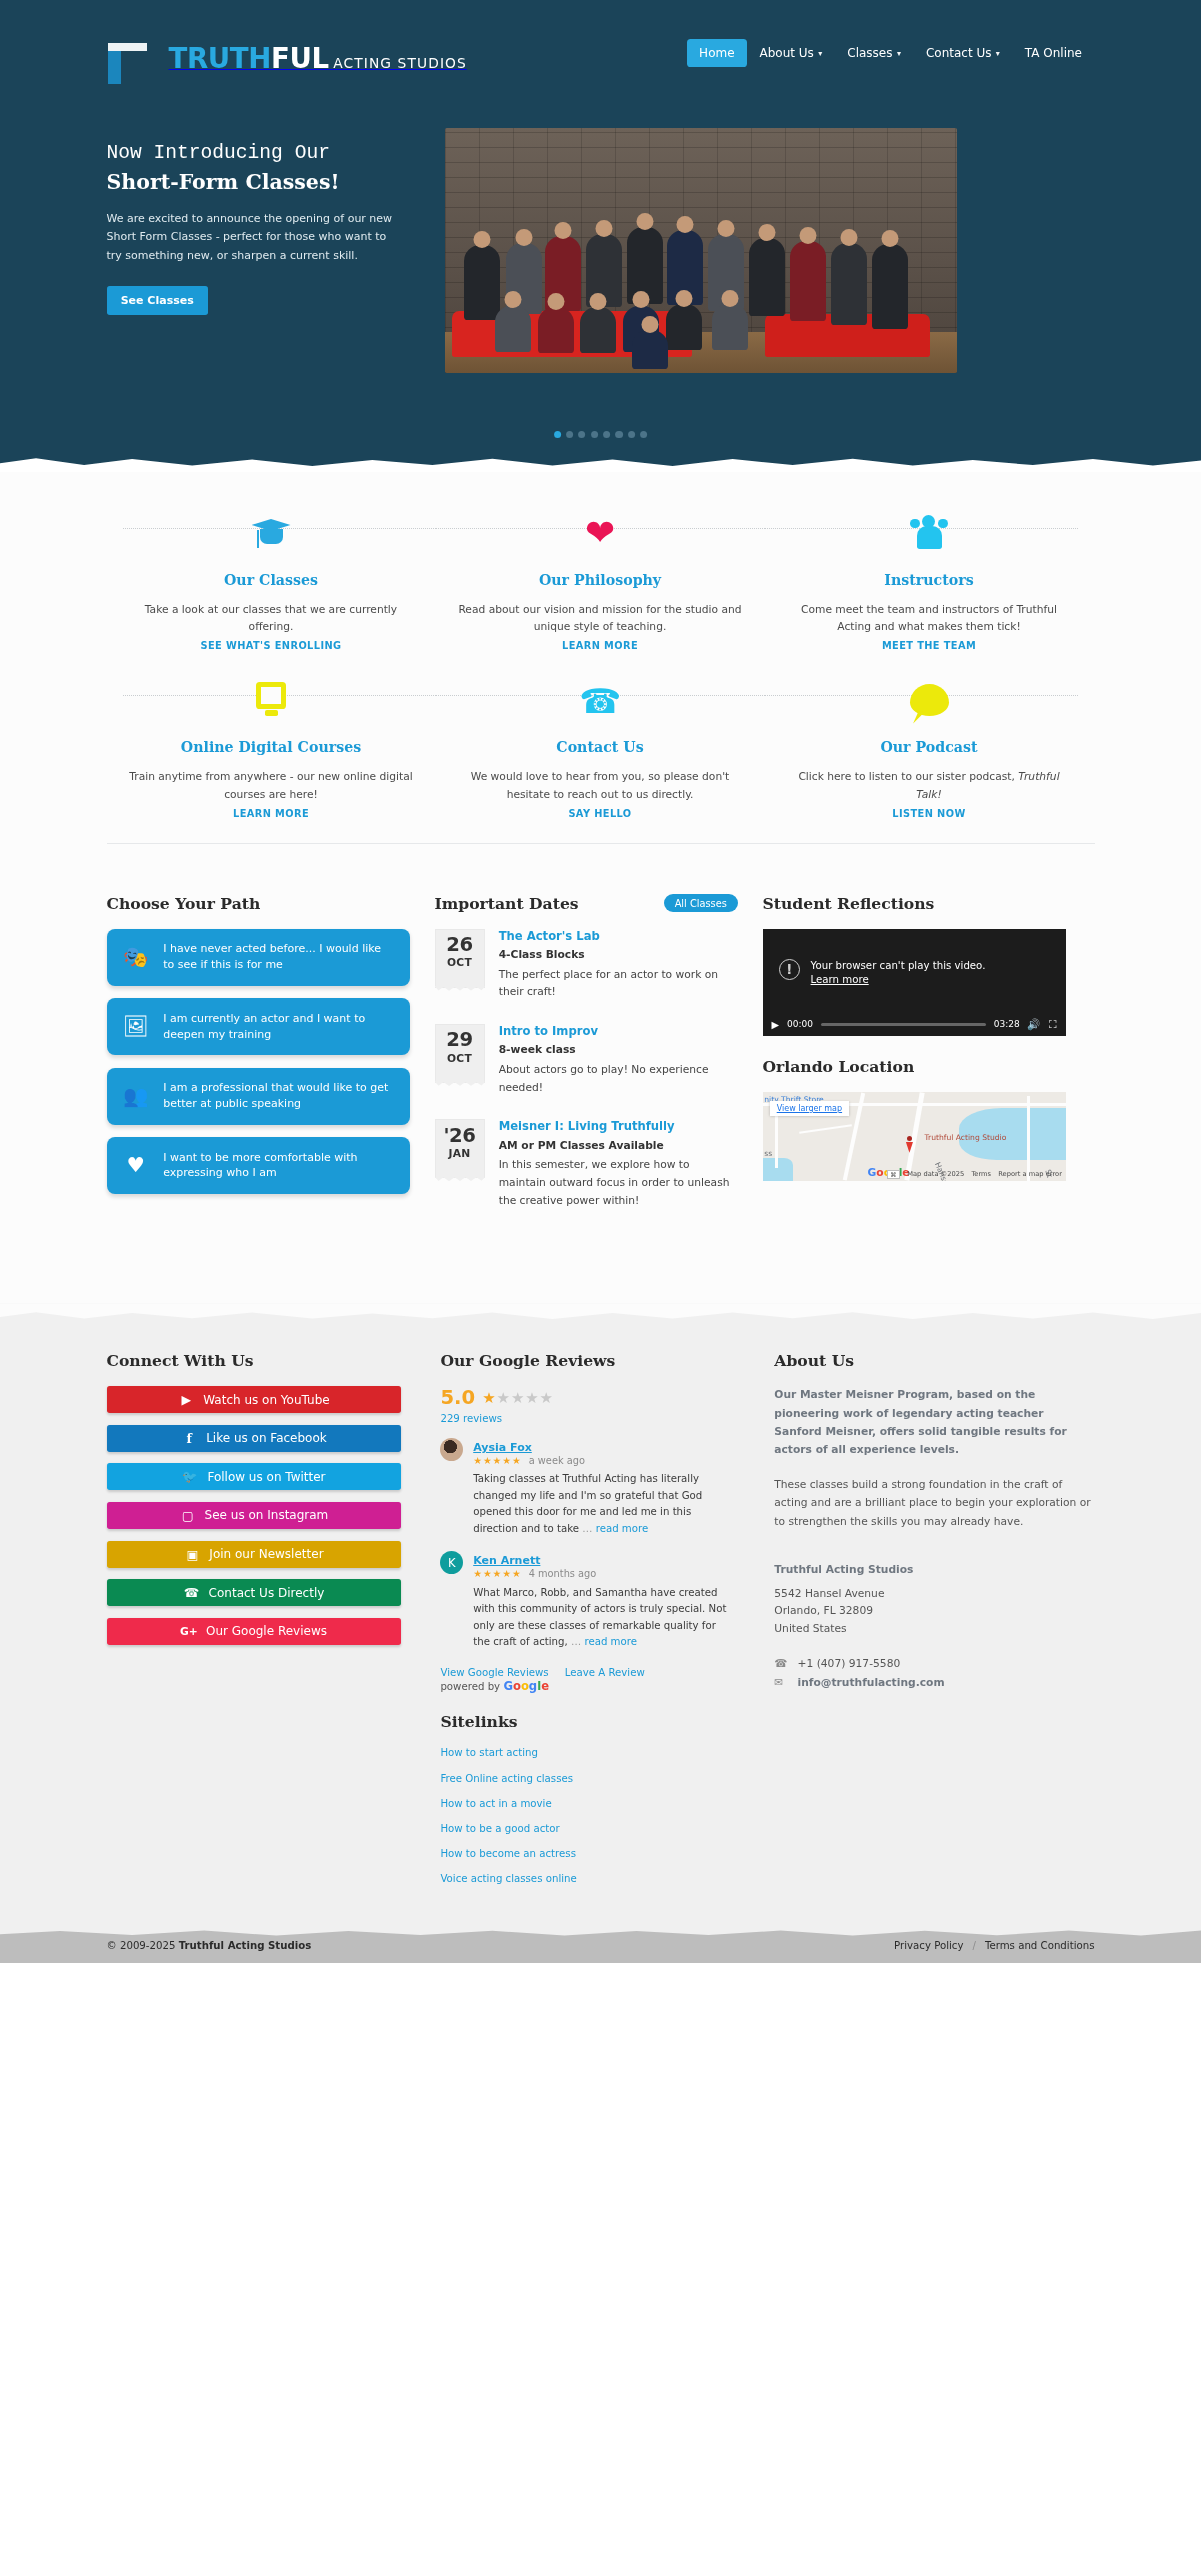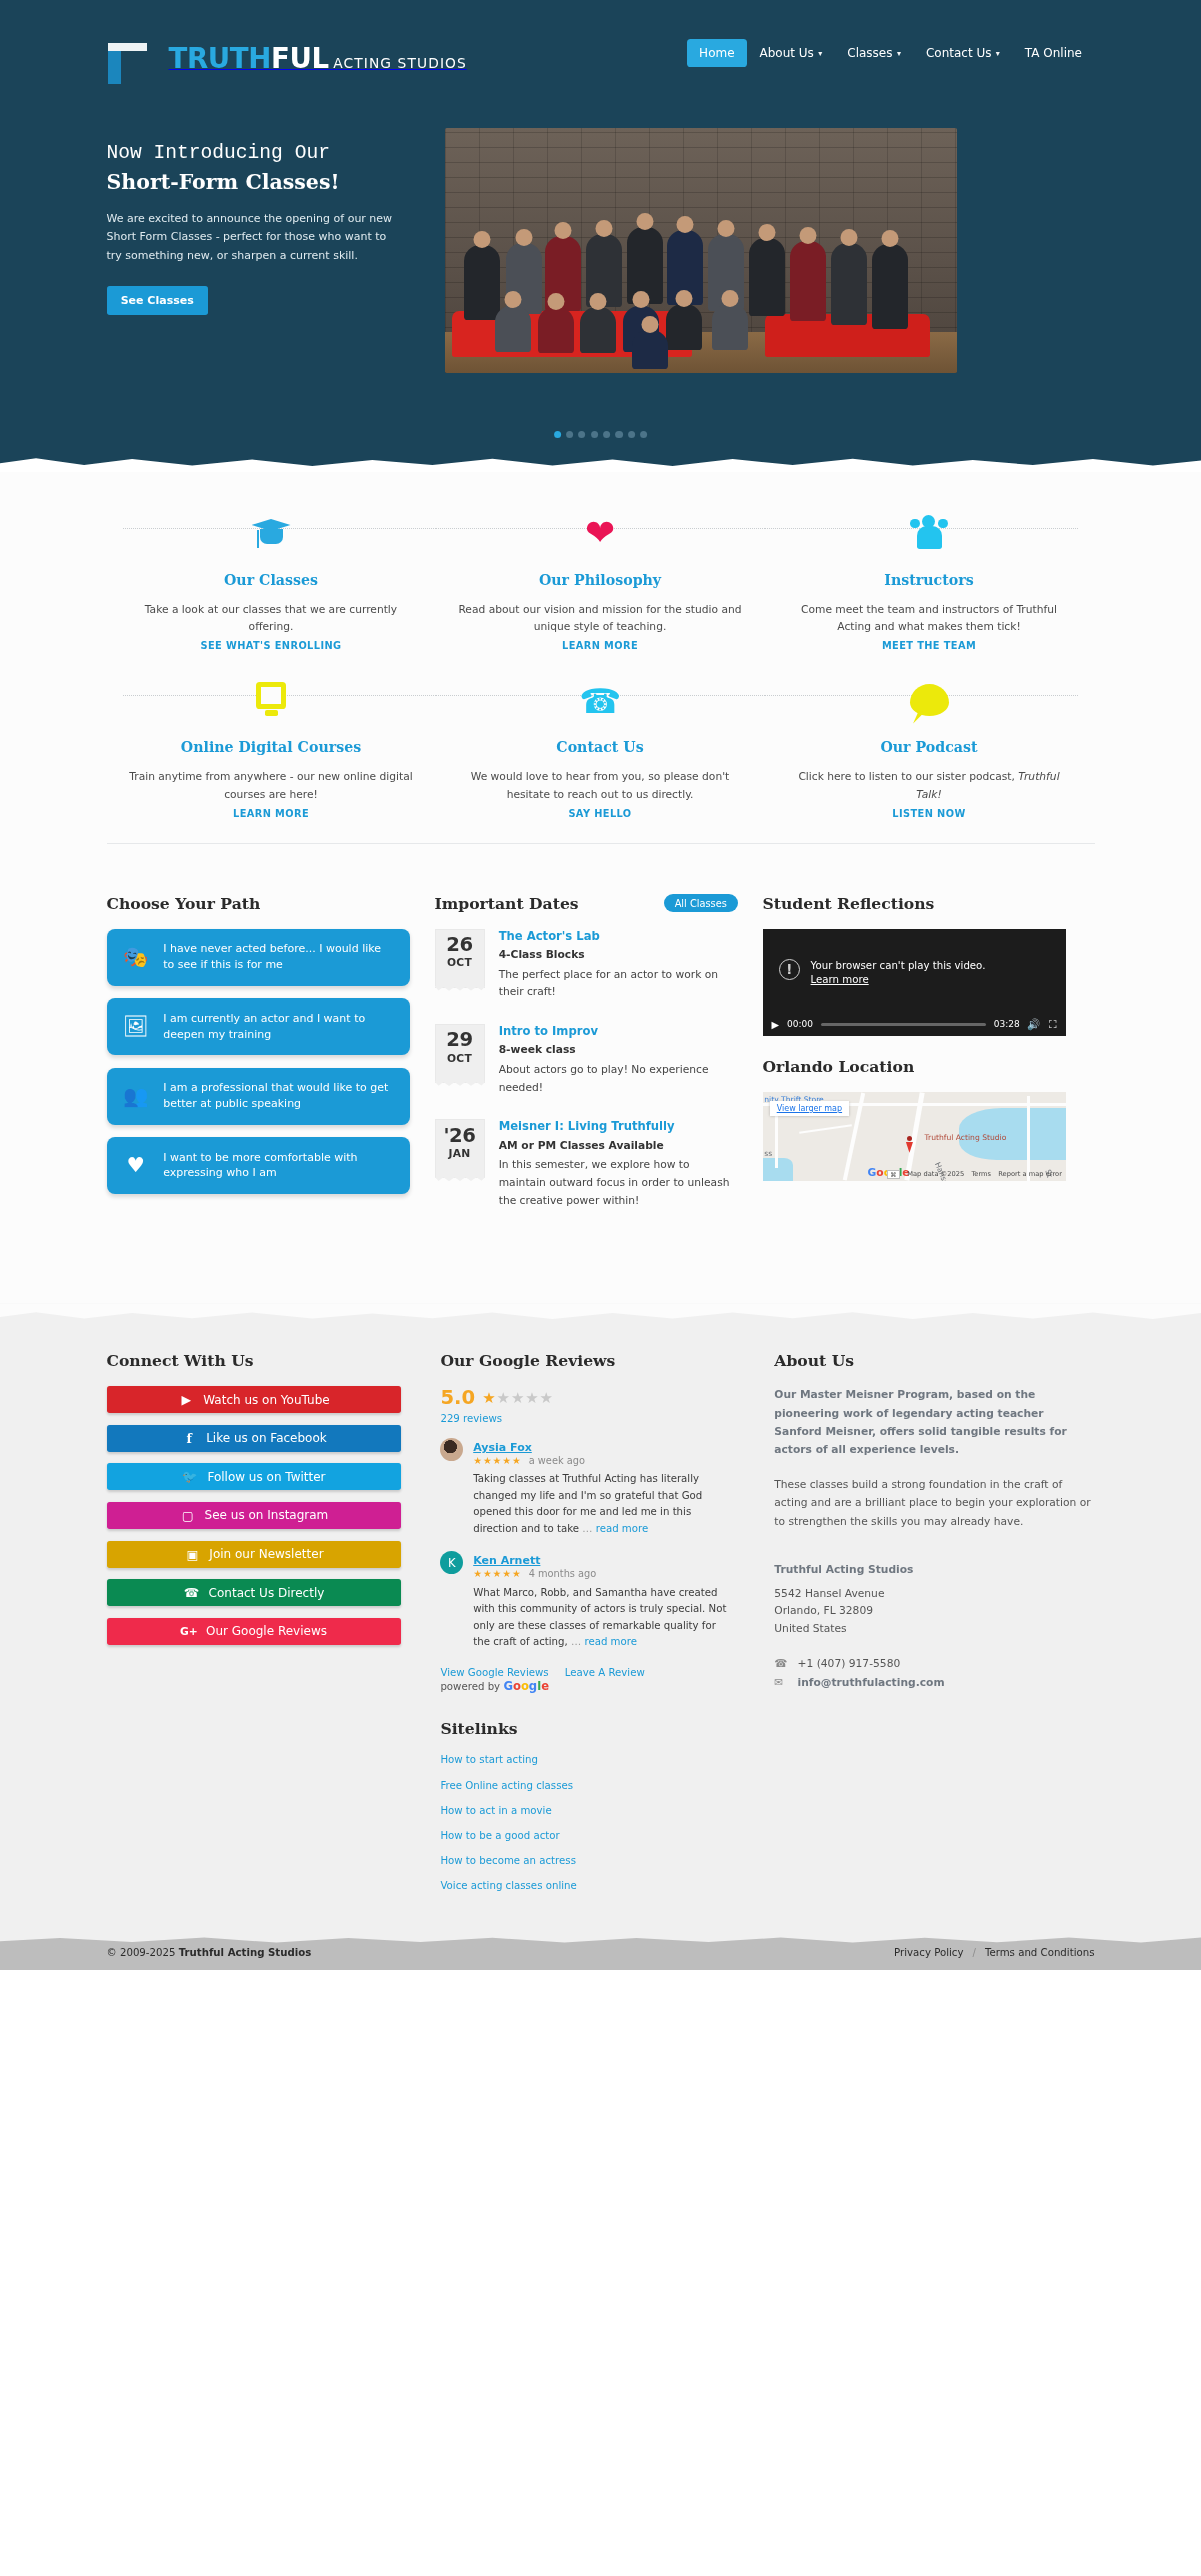--- a/index.html
+++ b/index.html
@@ -267,21 +267,21 @@
   .rstars { color:#f5a623; font-size:9.8px; letter-spacing:0.9px; }
   .rago { color:#8a8a8a; font-size:9.8px; }
   .rtext { color:#3b3b3b; font-size:10.2px; line-height:1.62; margin-top:5.3px; }
   .rtext .el { color:#9a9a9a; }
   .rtext a { color:#1b9ad6; text-decoration:none; }
   .glinks { display:flex; gap:16px; margin-top:16px; }
   .glinks a { color:#1b9ad6; font-size:10.2px; text-decoration:none; }
   .gpower { font-size:10.2px; color:#555; margin-top:1.8px; }
   .gpower b { font-size:11.6px; font-weight:bold; }
 
-  .sitelinks { margin-top:26px; }
+  .sitelinks { margin-top:19px; }
   .sitelinks a { display:block; color:#1b9ad6; font-size:10.2px; text-decoration:none;
     margin-bottom:14.2px; }
 
   .aboutp { color:#6f7780; font-size:10.7px; line-height:1.72; font-weight:bold; }
   .aboutp2 { color:#555; font-size:10.7px; line-height:1.72; margin-top:16px; font-weight:normal;}
   .acompany { color:#6f7780; font-size:10.7px; font-weight:bold; margin-top:32px; }
   .aaddr { color:#555; font-size:10.7px; line-height:1.62; margin-top:9px; }
   .acontact { margin-top:19.6px; }
   .acrow { display:flex; align-items:center; gap:10.7px; font-size:10.7px; color:#555;
     margin-bottom:6.2px; }

